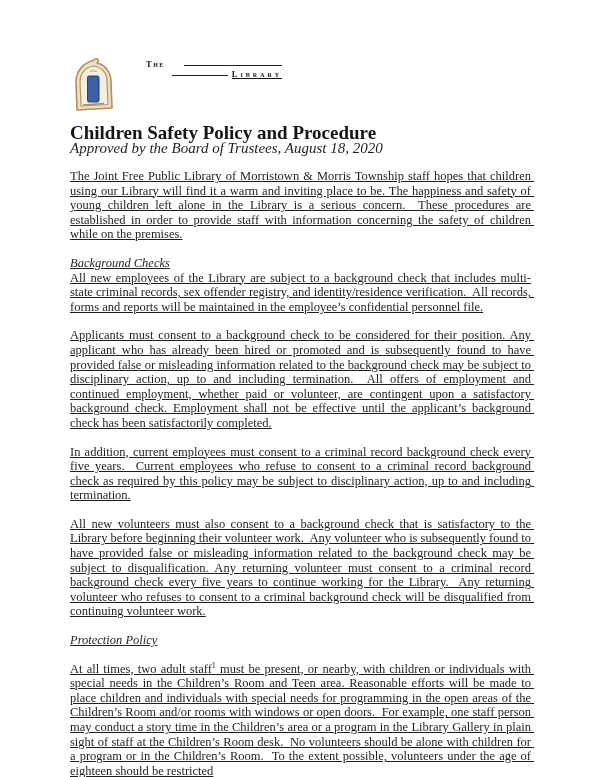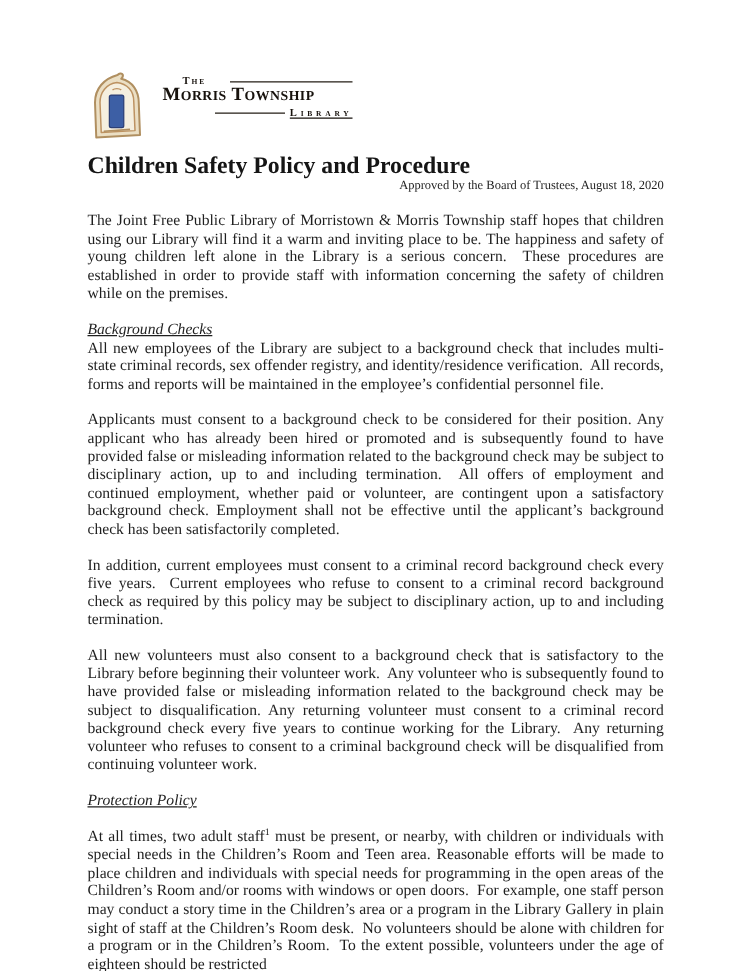--- a/index.html
+++ b/index.html
@@ -22,25 +22,25 @@
   .wordmark { width: 152px; padding-top: 4px; font-weight: bold; color: #17120d; }
   .wm-the-row { display: flex; align-items: center; gap: 19px; padding-left: 16px; }
   .wm-the { font-size: 8.5px; font-variant: small-caps; letter-spacing: 1.5px; line-height: 9px; }
   .wm-rule { flex: 1; border-top: 1.2px solid #241e16; margin-top: 2px; }
   .wm-big { font-size: 15px; font-variant: small-caps; letter-spacing: 0.4px; line-height: 15.5px; white-space: nowrap; }
   .wm-lib-row { display: flex; align-items: center; gap: 4px; padding-left: 42px; text-decoration: underline; }
   .wm-library { font-size: 8.5px; font-variant: small-caps; letter-spacing: 3px; line-height: 10px; }
 
   
   h1.doc-title { font-size: 19px; line-height: 16px; margin: 0; font-weight: bold; color: #151515; }
-  .doc-subtitle { font-size: 10px; line-height: 15px; margin: 0 0 13px 0; text-align: right; }
+  .doc-subtitle { font-style: italic; font-size: 15px; line-height: 15px; margin: 0 0 13px 0; }
   h2.sec-heading { font-size: 12.5px; line-height: 14.6px; font-weight: normal; font-style: italic; margin: 14px 0 0 0; text-decoration: underline; }
 
   
-  p.body-par { margin: 14px 0 0 0; text-align: justify; white-space: pre-wrap; }
+  p.body-par { margin: 14px 0 0 0; text-align: justify; white-space: pre-wrap; text-decoration: underline; }
   p.body-par.after-heading { margin-top: 0; }
   sup.fn-ref { font-size: 8px; line-height: 0; }
 </style>
 </head>
 <body>
 
 <div class="page">
 
   <header class="logo">
     <svg class="logo-icon" width="47" height="58" viewBox="0 0 47 58" aria-hidden="true">
@@ -48,21 +48,20 @@
       <path d="M23.5 10 C15 11 10 18 10 26 L11 50 L38 48.5 L37 25 C37 17 32 11 23.5 10 Z" fill="#f5efdf" stroke="#bd9261" stroke-width="1.2" stroke-linejoin="round"></path>
       <rect x="17.5" y="20" width="11.5" height="26" rx="1.5" fill="#3d5fa5" stroke="#2c3f76" stroke-width="1"></rect>
       <path d="M13 49 L34 47.5" stroke="#b08f60" stroke-width="1.3" fill="none"></path>
       <path d="M20 16 C21.5 14.5 25.5 14.5 27 16" stroke="#bd9261" stroke-width="1" fill="none"></path>
     </svg>
     <div class="wordmark">
       <div class="wm-the-row">
         <span class="wm-the">The</span>
         <span class="wm-rule"></span>
       </div>
-      <div class="wm-big">Morris Township</div>
       <div class="wm-lib-row">
         <span class="wm-rule"></span>
         <span class="wm-library">Library</span>
       </div>
     </div>
   </header>
 
   <h1 class="doc-title">Children Safety Policy and Procedure</h1>
   <div class="doc-subtitle">Approved by the Board of Trustees, August 18, 2020</div>
 

